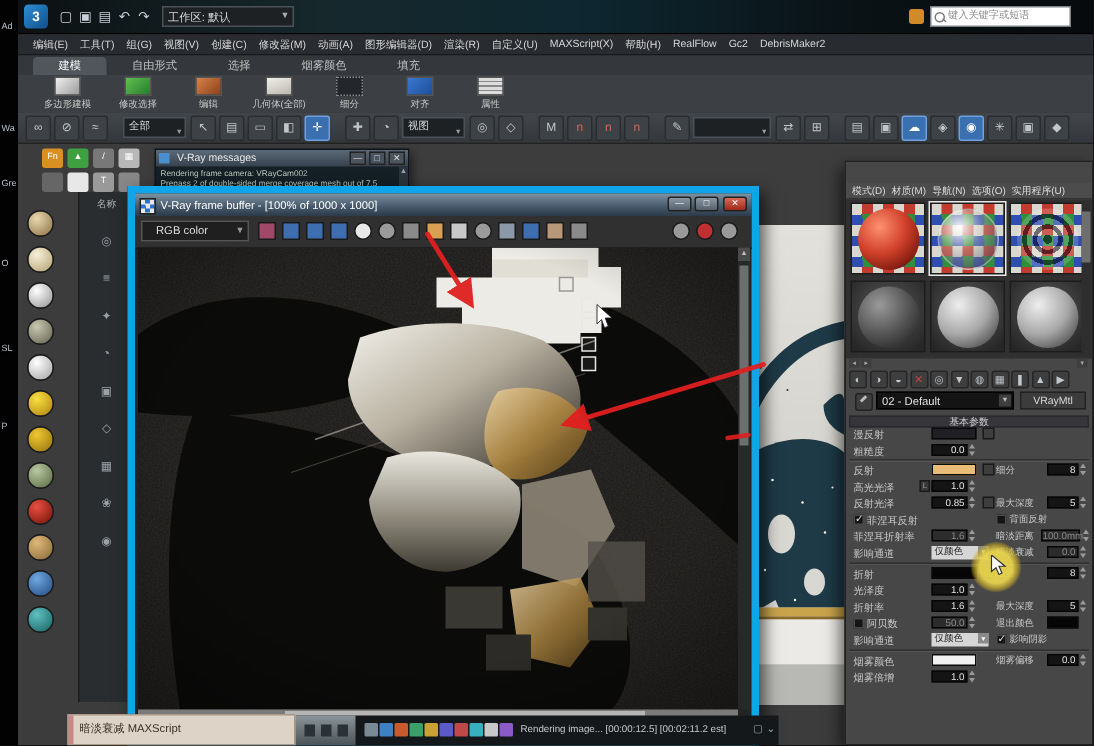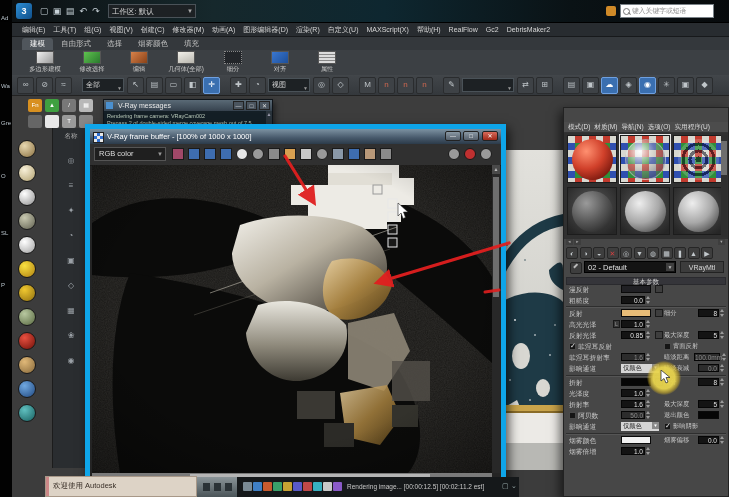--- a/index.html
+++ b/index.html
@@ -25,21 +25,21 @@
   .search-wrap{position:absolute;left:594px;top:4px;height:14px;}
   .search-icon-helper{position:absolute;left:0;top:2px;width:10px;height:10px;background:#d08a28;border-radius:2px;}
   .search-box{position:absolute;left:14px;top:0;width:94px;height:14px;background:#fff;border:1px solid #7a8288;
     box-sizing:border-box;color:#8a8a8a;font-size:6.8px;line-height:12px;padding-left:11px;white-space:nowrap;overflow:hidden;}
   .mag{position:absolute;left:2px;top:3px;width:5px;height:5px;border:1px solid #777;border-radius:50%;}
   .mag:after{content:"";position:absolute;left:4px;top:4px;width:3px;height:1px;background:#777;transform:rotate(45deg);}
   .menubar{position:absolute;left:0;top:23px;width:717px;height:14px;background:#282c30;border-bottom:1px solid #17191b;
     display:flex;align-items:center;padding-left:6px;box-sizing:border-box;}
   .menu-item{font-size:7px;color:#d6d6d6;padding:0 4px;white-space:nowrap;}
   .ribbon-tabs{position:absolute;left:0;top:37px;width:717px;height:13px;background:#34383c;display:flex;align-items:flex-end;padding-left:10px;box-sizing:border-box;}
-  .rtab{font-size:7.5px;color:#c0c0c0;padding:1px 8px;white-space:nowrap;text-align:right;}
+  .rtab{font-size:7.5px;color:#c0c0c0;padding:1px 17px;white-space:nowrap;text-align:right;}
   .rtab.active{background:#50565c;color:#fff;border-radius:3px 3px 0 0;}
   .ribbon-row{position:absolute;left:0;top:50px;width:717px;height:25px;background:#3c4044;border-bottom:1px solid #26282a;}
   .rbtn{position:absolute;top:1px;width:46px;height:23px;text-align:center;}
   .rbicon{margin:0 auto;width:18px;height:13px;border:1px solid #555;box-sizing:border-box;}
   .rblabel{display:block;font-size:6.3px;color:#c8c8c8;white-space:nowrap;margin-top:1px;}
   .rb0{background:linear-gradient(135deg,#f0f0f0,#9a9a9a);}
   .rb1{background:linear-gradient(135deg,#5fc24f,#2a7a2e);}
   .rb2{background:linear-gradient(135deg,#d8824a,#8a4218);}
   .rb3{background:linear-gradient(160deg,#f2f0ea,#b8b6ae);}
   .rb4{background:#23262a;border:1px dotted #888;}
@@ -79,21 +79,21 @@
   .fb-title{position:absolute;left:0;top:0;width:411px;height:15px;
     background:linear-gradient(180deg,#7d92a2,#46586a 60%,#2c3b4a);color:#fff;font-size:7.5px;line-height:15px;
     padding-left:17px;box-sizing:border-box;white-space:nowrap;}
   .fb-logo{position:absolute;left:3px;top:3px;width:9px;height:9px;
     background:repeating-conic-gradient(#2f6fd0 0 25%,#e8e8e8 0 50%);background-size:6px 6px;border:1px solid #222;}
   .fb-winbtn{position:absolute;top:2px;width:16px;height:10px;background:linear-gradient(180deg,#8a98a4,#55606c);
     border:1px solid #222;border-radius:2px;color:#fff;font-size:6px;line-height:9px;text-align:center;box-sizing:border-box;}
   .fb-winbtn.close{background:linear-gradient(180deg,#d86a5a,#a02818);}
   .fb-tools{position:absolute;left:0;top:15px;width:411px;height:21px;background:#303030;border-bottom:1px solid #1a1a1a;}
   .fb-dd{position:absolute;left:4px;top:3px;width:72px;height:14px;background:#1f1f1f;border:1px solid #555;
-    color:#ddd;font-size:7.5px;line-height:12px;padding-left:4px;box-sizing:border-box;}
+    color:#ddd;font-size:7.5px;line-height:12px;padding-left:9px;box-sizing:border-box;}
   .fb-dd .caret{position:absolute;right:2px;top:0;font-size:6px;color:#999;}
   .fbt-icon{position:absolute;top:4px;width:12px;height:12px;border:1px solid #1a1a1a;box-sizing:border-box;}
   .fb-img{position:absolute;left:2px;top:36px;width:400px;height:308px;background:#191816;overflow:hidden;}
   .fb-vscroll{position:absolute;left:402px;top:36px;width:8px;height:308px;background:#282828;}
   .fb-vthumb{position:absolute;left:1px;top:12px;width:6px;height:120px;background:#6e6e6e;}
   .fb-varrow{position:absolute;left:0;top:0;width:8px;height:9px;background:#4a4a4a;color:#bbb;font-size:5px;line-height:9px;text-align:center;}
   .fb-hscroll{position:absolute;left:2px;top:344px;width:400px;height:8px;background:#7a7a7a;}
   .fb-hthumb{position:absolute;left:98px;top:1px;width:240px;height:6px;background:#b5b5b5;}
   
   .vp-strip{position:absolute;left:495px;top:150px;width:68px;height:320px;z-index:5;}
@@ -688,21 +688,21 @@
         <span class="tk-icon" style="left: 126px; background: rgb(200, 200, 200);"></span>
         <span class="tk-icon" style="left: 136px; background: rgb(138, 90, 200);"></span>
       </div>
     <span class="tk-status">Rendering image... [00:00:12.5] [00:02:11.2 est]</span>
     <span class="tk-page" style="left:305px">▢</span>
     <span class="tk-page" style="left:314px">⌄</span>
   </div>
 
   <div class="welcome">
     <div class="welcome-accent"></div>
-    <span class="welcome-title">欢迎使用 Autodesk</span>
+    <span class="welcome-title">暗淡衰减 MAXScript</span>
   </div>
 
   <svg class="arrows">
     <defs>
       <marker id="ah" markerWidth="6" markerHeight="6" refX="4.2" refY="3" orient="auto">
         <path d="M0,0 L6,3 L0,6 Z" fill="#e01f1f"></path>
       </marker>
     </defs>
     <line x1="285" y1="156" x2="313" y2="201" stroke="#e01f1f" stroke-width="3.2" stroke-linecap="round" marker-end="url(#ah)" opacity="0.95"></line>
     <line x1="509" y1="243" x2="379" y2="282" stroke="#e01f1f" stroke-width="3.2" stroke-linecap="round" marker-end="url(#ah)" opacity="0.95"></line>

